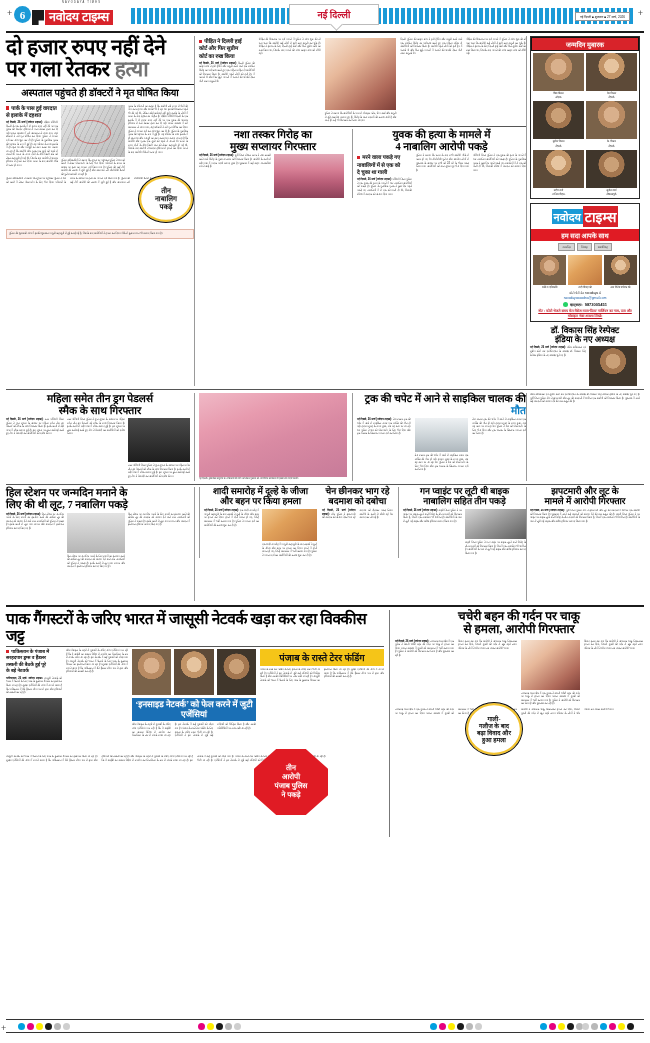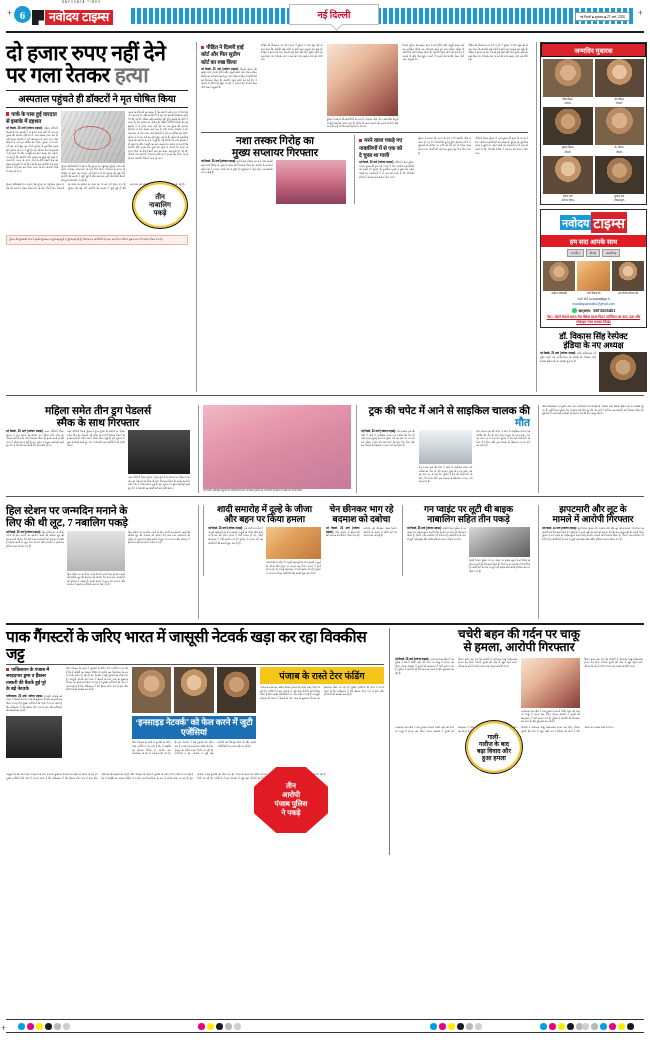--- a/index.html
+++ b/index.html
@@ -48,21 +48,21 @@
     background:#fff;border-right:1px solid #bbb;border-bottom:1px solid #bbb;transform:rotate(45deg);}
   .edition-box{
     position:absolute;right:14px;top:12px;background:#fff;border:1px solid #999;
     font-size:3.2px;padding:1.5px 4px;color:#222;white-space:nowrap;
   }
 
   .rule-thick{height:2px;background:#1b1b1b;margin:1px 0 0 0;}
   .rule-thin{height:0.6px;background:#555;}
 
   
-  .main-area{display:flex;gap:8px;margin-top:9px;}
+  .main-area{display:flex;gap:0;margin-top:3px;}
   .col-left{width:188px;}
   .col-mid{width:332px;}
   .col-right{width:114px;}
 
   .vrule{border-left:0.6px solid #999;}
 
   h1.lead{
     font-family:"Liberation Serif",serif;font-weight:bold;
     font-size:21px;line-height:1.06;letter-spacing:-0.4px;color:#000;
   }
@@ -289,20 +289,24 @@
               <span class="dateline">नई दिल्ली, 26 मार्च (नवोदय टाइम्स):</span>
               <span>पूर्वी जिला स्पेशल स्टाफ ने नशा तस्करी करने वाले गिरोह के मुख्य सप्लायर को गिरफ्तार किया है। आरोपी के कब्जे से बड़ी मात्रा में मादक पदार्थ बरामद हुआ है। पूछताछ में कई अहम जानकारियां सामने आई हैं।</span>
             </div>
             <div style="width:70px;">
               <div class="photo ph-crowd" style="height:44px;"></div>
             </div>
           </div>
         </div>
 
         <div style="width:174px;border-left:0.6px solid #999;padding-left:4px;">
+          <h2 class="hl sm" style="text-align:center;">
+            <span>युवक की हत्या के मामले में</span><br>
+            <span>4 नाबालिग आरोपी पकड़े</span>
+          </h2>
           <div style="display:flex;gap:4px;margin-top:2px;">
             <div style="width:56px;">
               <div class="bullets">
                 <span class="sq"></span><span>मरने वाला पकड़े गए</span><br>
                 <span>नाबालिगों में से एक को</span><br>
                 <span>दे चुका था गाली</span>
               </div>
               <div class="body-text" style="margin-top:2px;">
                 <span class="dateline">नई दिल्ली, 26 मार्च (नवोदय टाइम्स):</span>
                 <span>पश्चिमी जिला पुलिस ने एक युवक की हत्या के मामले में चार नाबालिग आरोपियों को पकड़ा है। पुलिस के मुताबिक मृतक ने कुछ दिन पहले पकड़े गए नाबालिगों में से एक को गाली दी थी, जिसकी रंजिश में वारदात को अंजाम दिया गया।</span>

